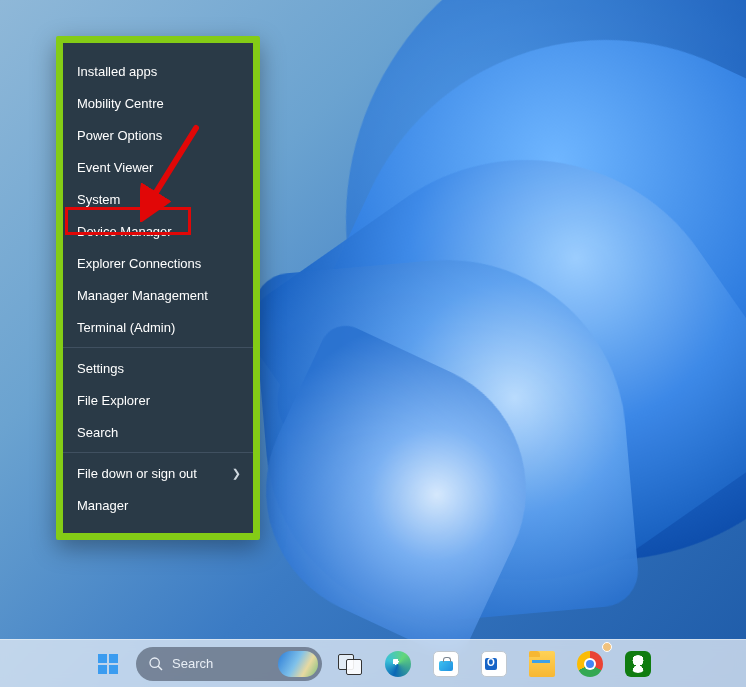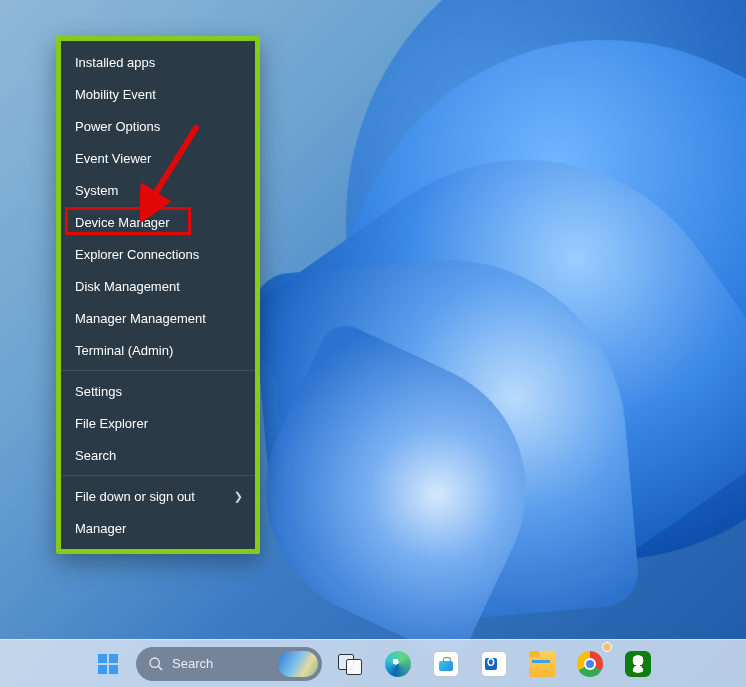--- a/index.html
+++ b/index.html
@@ -39,25 +39,25 @@
           background: radial-gradient(circle at 25% 35%, #4e99ea 0%, #1c61bf 50%, #083d8a 85%);
           transform: rotate(-5deg); opacity: .85; z-index: -1; }
 
     
     .context-menu {
       position: absolute;
       left: 56px;
       top: 36px;
       width: 204px;
       background: #2a3a47;
-      border: 5px solid #84cc16;
+      border: 7px solid #84cc16;
       border-radius: 2px;
       box-shadow: 0 8px 24px rgba(0,0,0,.35);
       z-index: 50;
-      padding: 5px 0;
+      padding: 12px 0;
       color: #fff;
       font-size: 13px;
     }
     .menu-item {
       height: 32px;
       display: flex;
       align-items: center;
       padding: 0 14px;
       white-space: nowrap;
       cursor: default;
@@ -230,39 +230,36 @@
   <div class="petal p2"></div>
   <div class="petal p3"></div>
   <div class="petal p4"></div>
 </div>
 
 <div class="context-menu">
   <div class="menu-item">
       <span>Installed apps</span>
     </div>
   <div class="menu-item">
-      <span>Mobility Event</span>
+      <span>Mobility Centre</span>
     </div>
   <div class="menu-item">
       <span>Power Options</span>
     </div>
   <div class="menu-item">
       <span>Event Viewer</span>
     </div>
   <div class="menu-item">
       <span>System</span>
     </div>
   <div class="menu-item">
       <span>Device Manager</span>
     </div>
   <div class="menu-item">
       <span>Explorer Connections</span>
-    </div>
-  <div class="menu-item">
-      <span>Disk Management</span>
     </div>
   <div class="menu-item">
       <span>Manager Management</span>
     </div>
   <div class="menu-item">
       <span>Terminal (Admin)</span>
     </div>
 
   <div class="menu-sep"></div>
 

